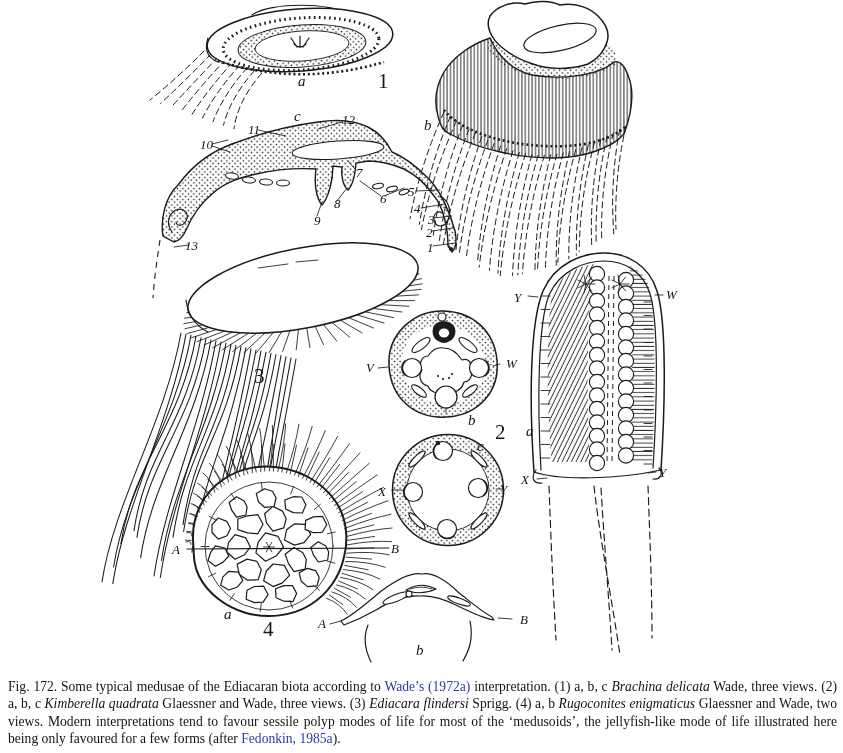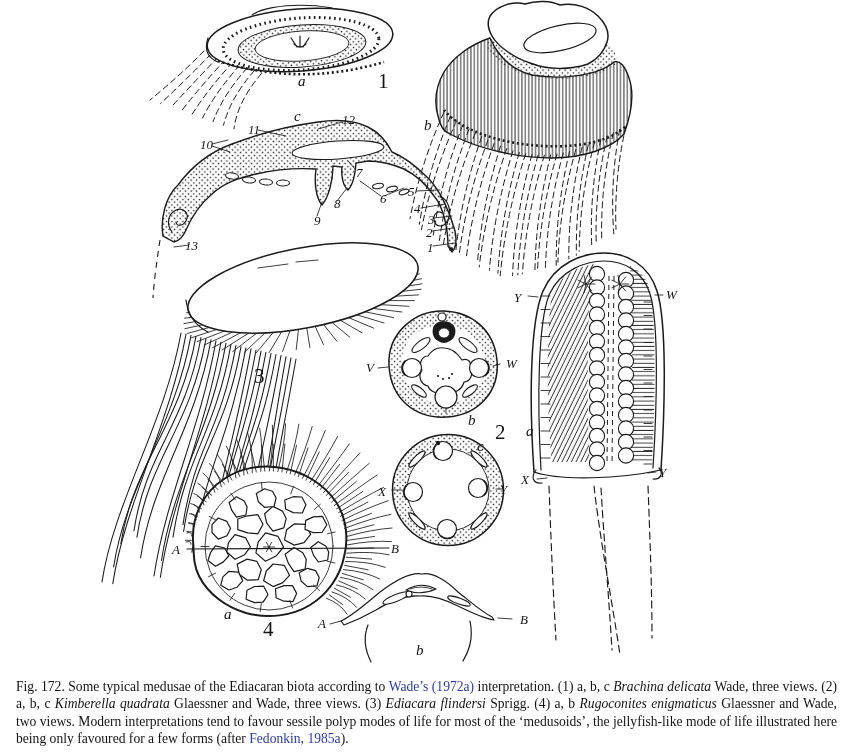--- a/index.html
+++ b/index.html
@@ -20,21 +20,21 @@
   .fillw{fill:#ffffff;}
   .dotsf{fill:url(#dots);}
   .cellw{fill:#ffffff;stroke:#1b1b1b;stroke-width:1.1;}
   .cell{fill:#ffffff;stroke:#1b1b1b;stroke-width:1.2;stroke-linejoin:round;}
   .blackf{fill:#1b1b1b;stroke:none;}
   
   .lbl{font-family:"Liberation Serif",serif;font-style:italic;font-size:13px;fill:#141414;}
   .lblv{font-size:15px;}
   .lbln{font-style:normal;font-size:21px;}
   
-  .caption{position:absolute;left:16px;right:6px;top:678px;margin:0;
+  .caption{position:absolute;left:8px;right:6px;top:678px;margin:0;
            font-size:13.6px;line-height:17.3px;text-align:justify;color:#131313;}
   .caption .link{color:#2b3aa6;text-decoration:none;cursor:pointer;}
   .caption .it{font-style:italic;}
 </style>
 </head>
 <body>
 
 <div class="page">
 
 <svg id="plate" class="plate" width="843" height="678" viewBox="0 0 843 678" aria-hidden="true">

